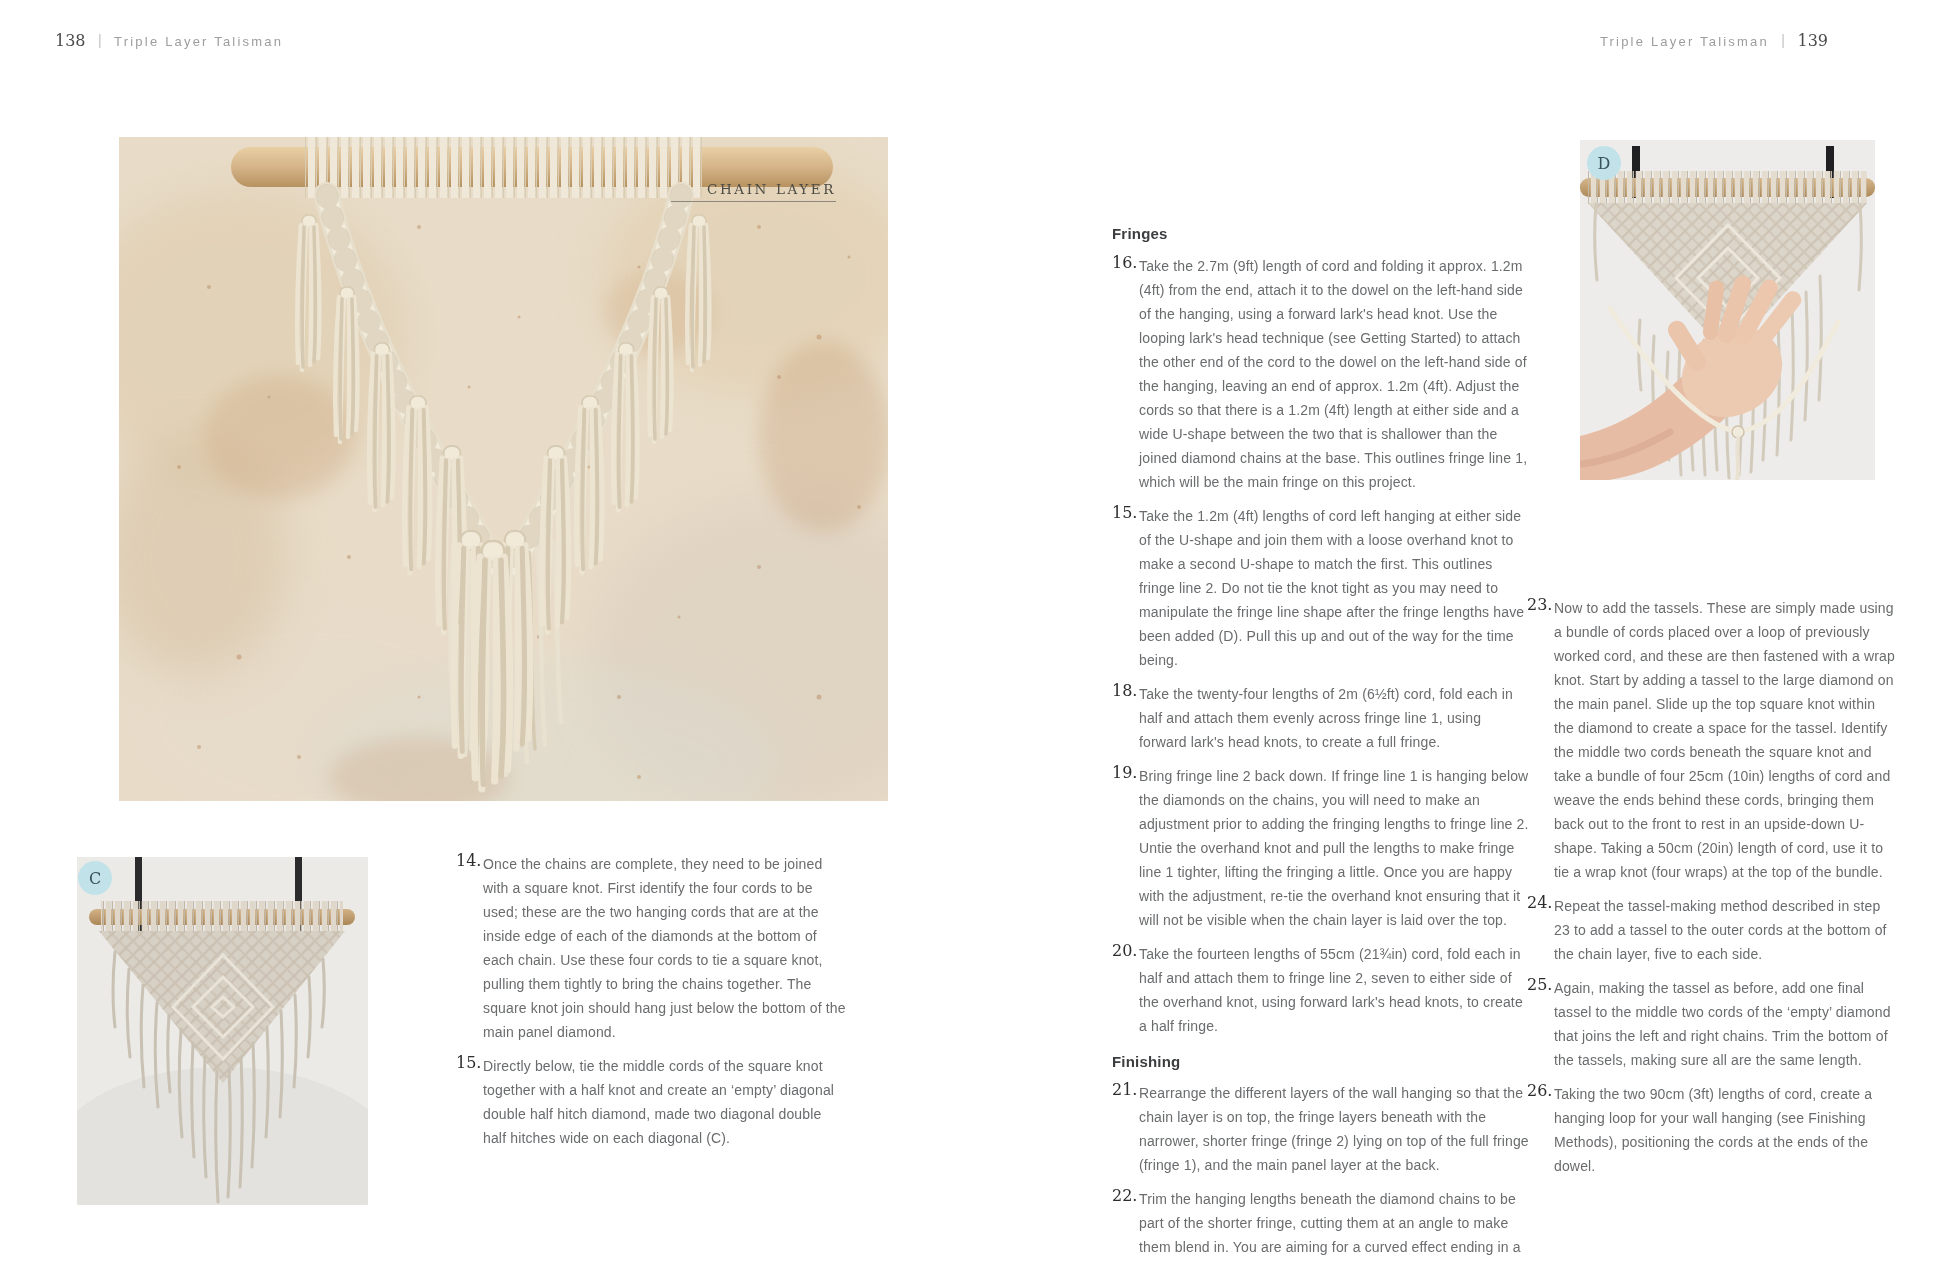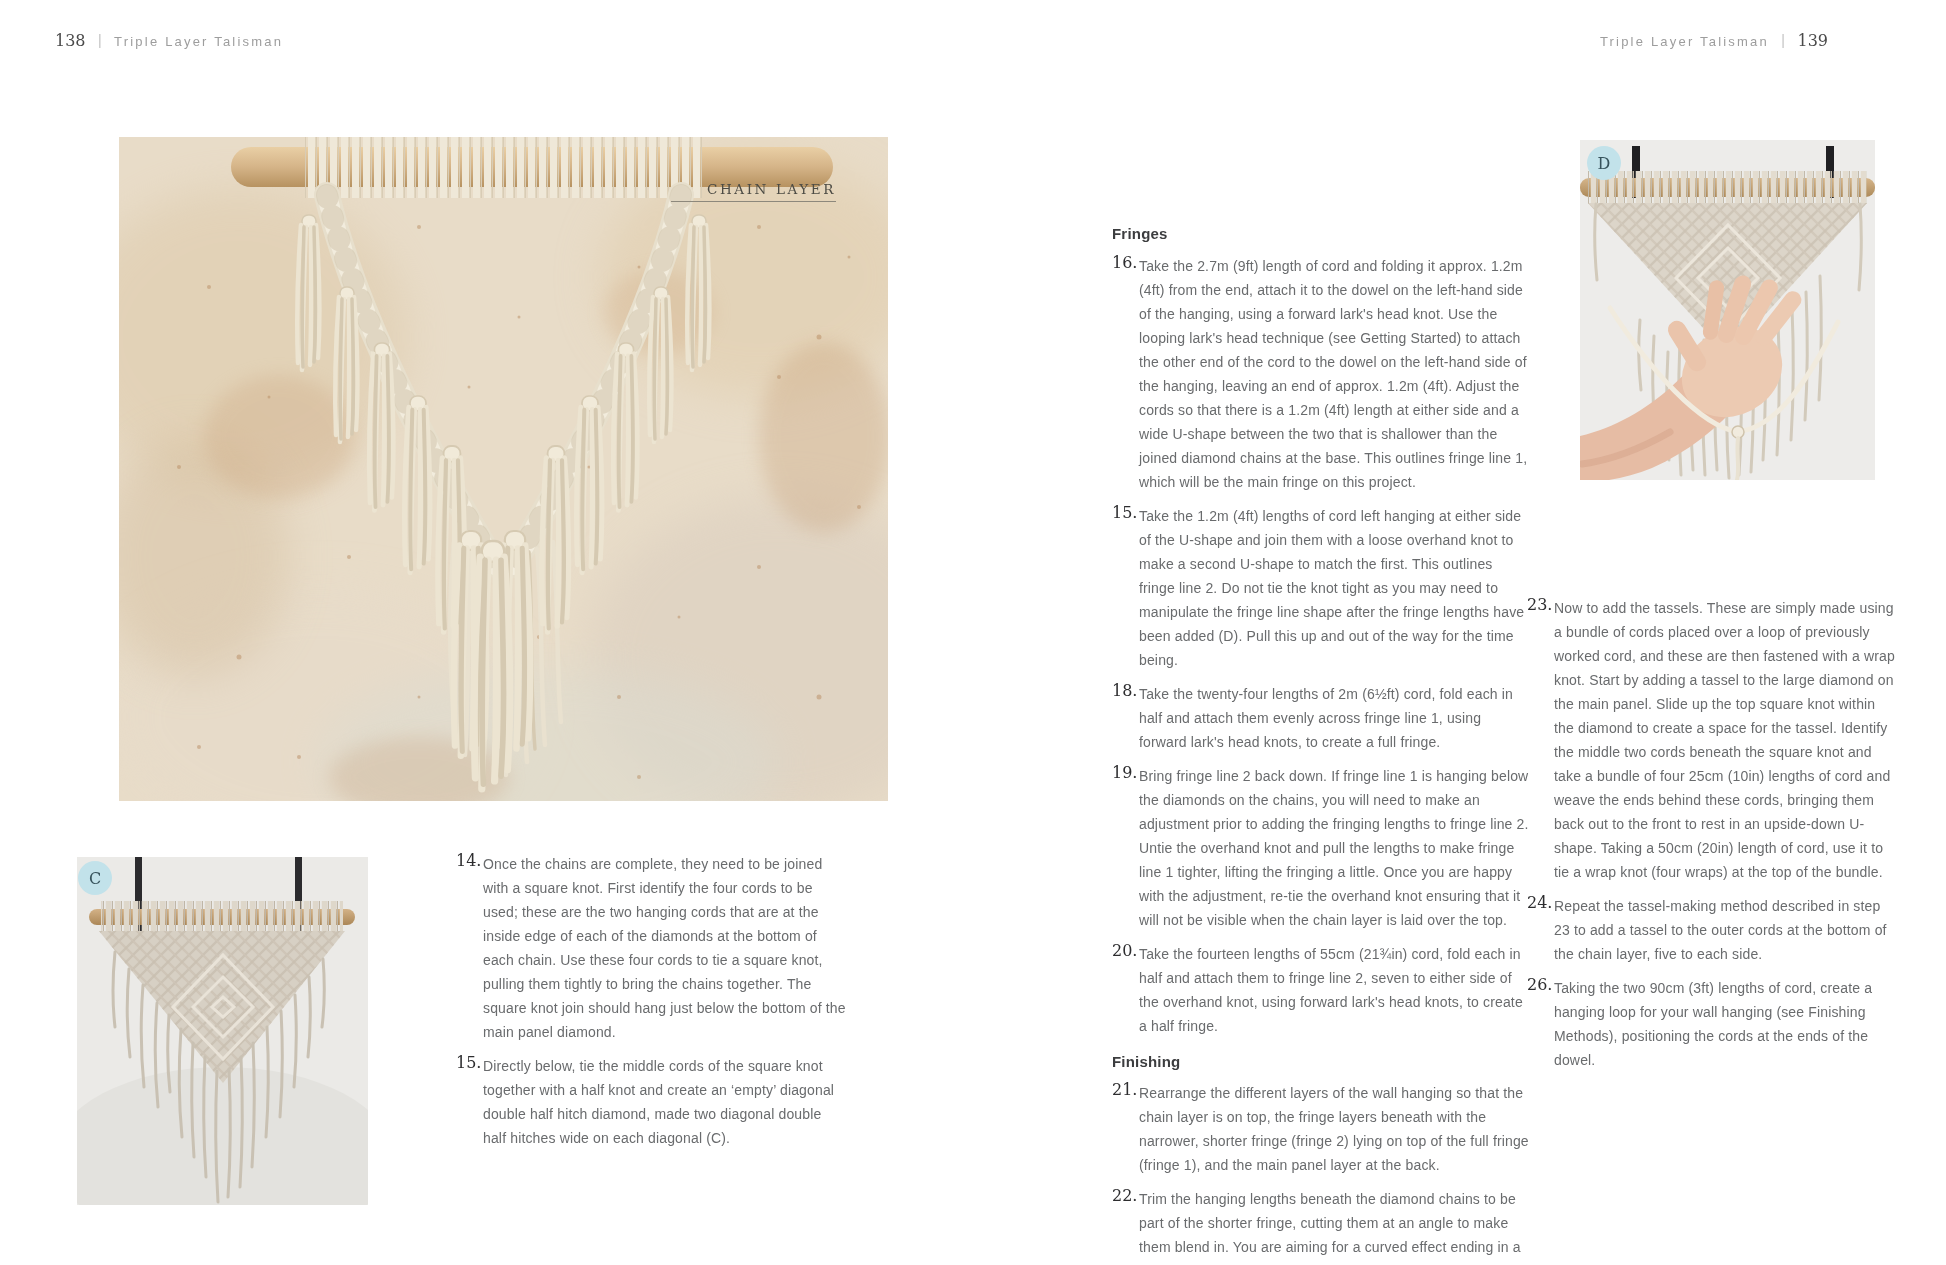--- a/index.html
+++ b/index.html
@@ -376,16 +376,20 @@
 <div class="col col-r2">
   <div class="step">
     <span class="step-num">23.</span>
     <span class="step-text">Now to add the tassels. These are simply made using a bundle of cords placed over a loop of previously worked cord, and these are then fastened with a wrap knot. Start by adding a tassel to the large diamond on the main panel. Slide up the top square knot within the diamond to create a space for the tassel. Identify the middle two cords beneath the square knot and take a bundle of four 25cm (10in) lengths of cord and weave the ends behind these cords, bringing them back out to the front to rest in an upside-down U-shape. Taking a 50cm (20in) length of cord, use it to tie a wrap knot (four wraps) at the top of the bundle.</span>
   </div>
   <div class="step">
     <span class="step-num">24.</span>
     <span class="step-text">Repeat the tassel-making method described in step 23 to add a tassel to the outer cords at the bottom of the chain layer, five to each side.</span>
   </div>
   <div class="step">
+    <span class="step-num">25.</span>
+    <span class="step-text">Again, making the tassel as before, add one final tassel to the middle two cords of the ‘empty’ diamond that joins the left and right chains. Trim the bottom of the tassels, making sure all are the same length.</span>
+  </div>
+  <div class="step">
     <span class="step-num">26.</span>
     <span class="step-text">Taking the two 90cm (3ft) lengths of cord, create a hanging loop for your wall hanging (see Finishing Methods), positioning the cords at the ends of the dowel.</span>
   </div>
 </div>
 
 </body></html>

